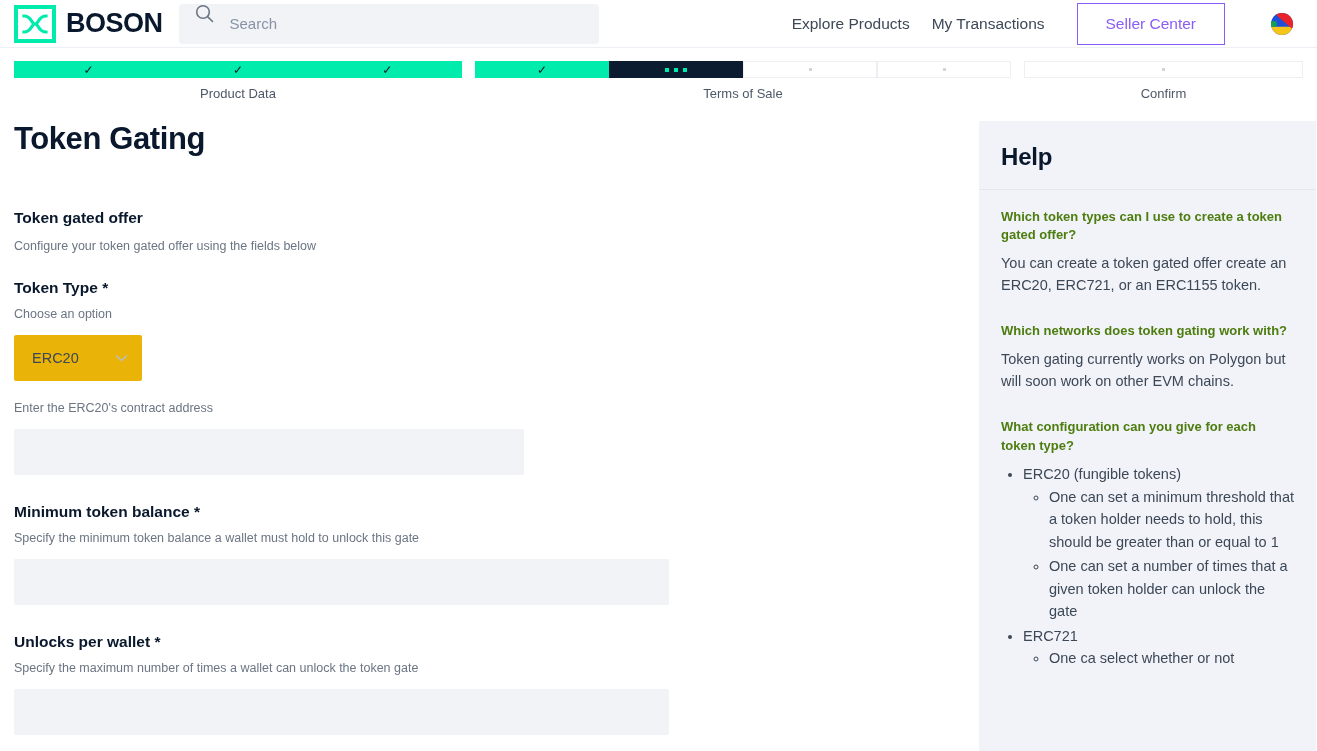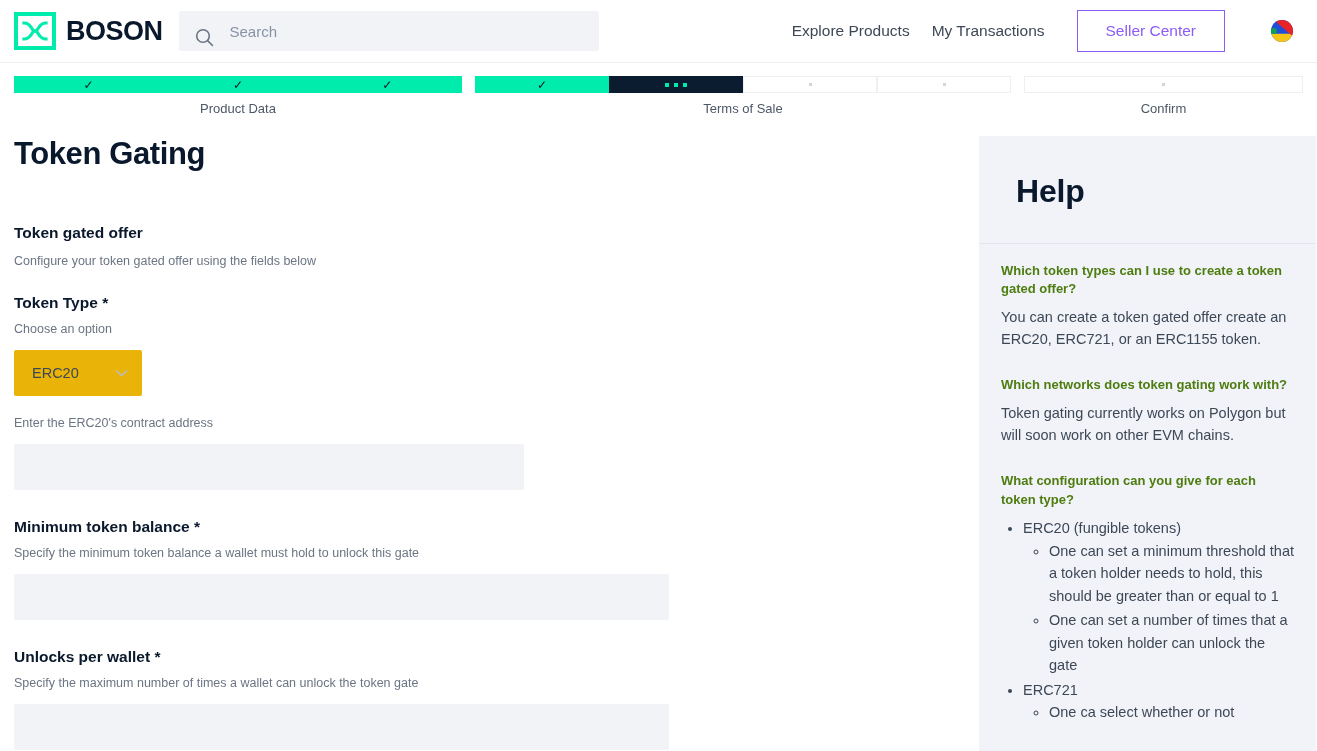--- a/index.html
+++ b/index.html
@@ -8,21 +8,21 @@
     margin: 0; padding: 0;
     width: 1317px; height: 751px;
     overflow: hidden;
     background: #ffffff;
     font-family: "Liberation Sans", sans-serif;
     color: #09182c;
   }
 
   
   .header {
-    height: 63px;
+    height: 48px;
     display: flex;
     align-items: center;
     padding: 0 14px;
     border-bottom: 1px solid #eceff4;
     background: #ffffff;
   }
   .brand { display: flex; align-items: center; gap: 10px; flex: 0 0 auto; }
   .logo-mark {
     width: 42px; height: 38px;
     border: 4px solid #00ecac;
@@ -36,21 +36,21 @@
     color: #09182c;
   }
 
   .search-wrap {
     margin-left: 16px;
     width: 420px;
     height: 40px;
     background: #f1f3f6;
     border-radius: 3px;
     display: flex;
-    align-items: flex-end;
+    align-items: flex-start;
     padding: 0 16px;
     gap: 14px;
   }
   .search-wrap svg { flex: 0 0 auto; }
   .search-input {
     border: none; outline: none; background: transparent;
     font-family: "Liberation Sans", sans-serif;
     font-size: 15px;
     color: #556072;
     width: 100%;
@@ -204,22 +204,22 @@
     margin-left: 15px;
     background: #f1f3f8;
     align-self: stretch;
     min-height: 605px;
   }
   .help-head {
     padding: 22px 22px 18px 22px;
     border-bottom: 1px solid #e3e7ee;
   }
   .help-head h2 {
-    margin: 15px;
-    font-size: 32px;
+    margin: 0;
+    font-size: 24px;
     font-weight: 700;
     letter-spacing: -0.2px;
   }
   .help-body { padding: 18px 22px 0 22px; }
   .faq-q {
     font-size: 13px;
     font-weight: 700;
     line-height: 1.42;
     margin: 0 0 8px 0;
     color: #4d7c0f;

